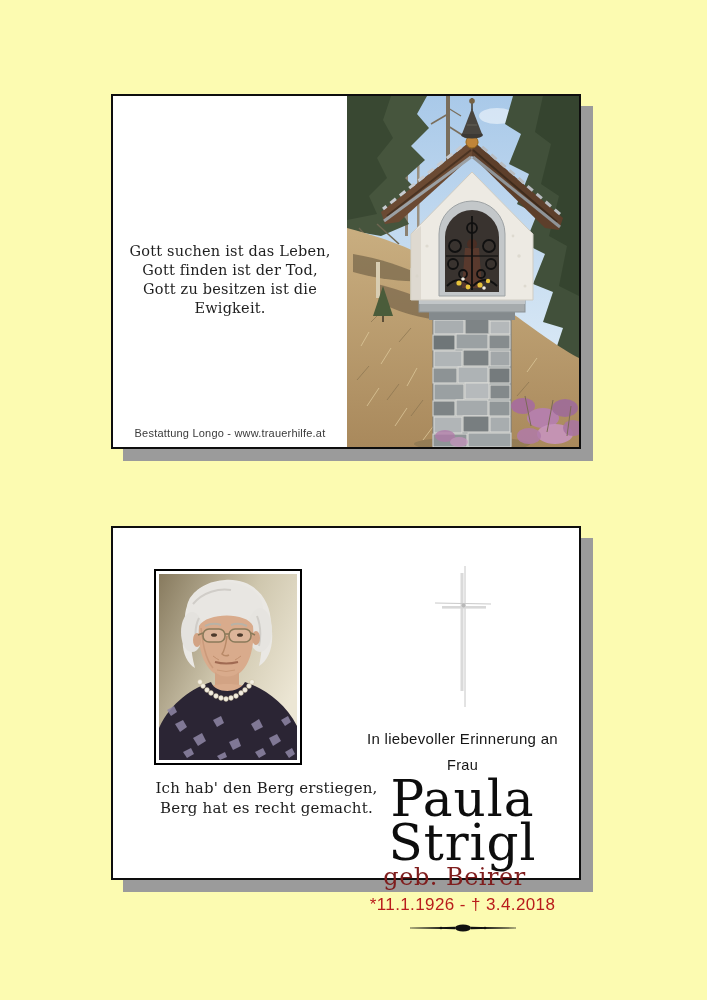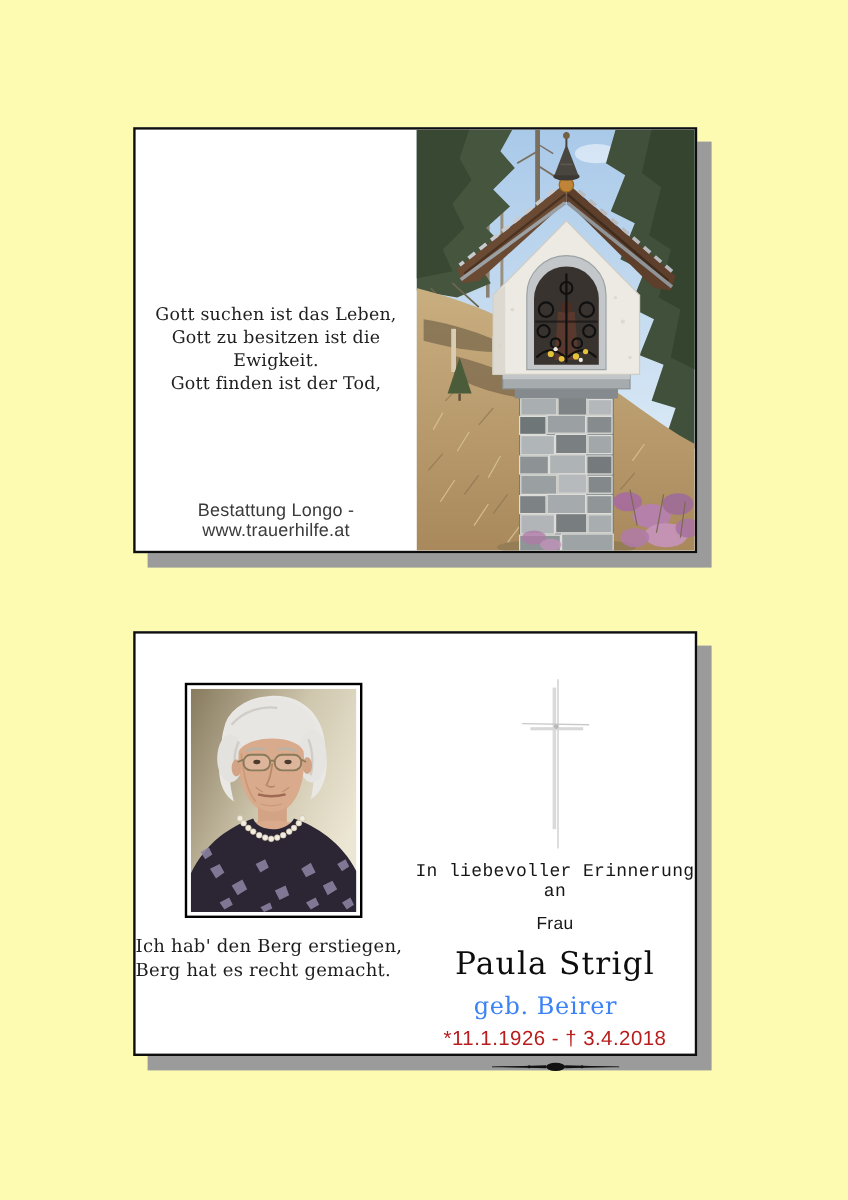--- a/index.html
+++ b/index.html
@@ -7,86 +7,86 @@
     width:707px;height:1000px;position:relative;
     background:#FCFBB1;
     font-family:"DejaVu Serif", serif;
     overflow:hidden;
   }
   .card{
     position:absolute;left:111px;width:466px;background:#ffffff;
     border:2px solid #0e0e0e;
     box-shadow:12px 12px 0 0 #9B9B9B;
   }
-  #card-front{top:106px;height:351px;display:flex;}
+  #card-front{top:94px;height:351px;display:flex;}
   #card-back{top:526px;height:350px;display:flex;}
   .half{position:relative;flex:0 0 auto;}
   .front-left{width:234px;height:351px;}
   .front-right{width:232px;height:351px;overflow:hidden;}
   .back-left{width:233px;height:350px;}
   .back-right{width:233px;height:350px;}
 
   .quote-block{
     position:absolute;top:146px;left:0;width:100%;
     text-align:center;color:#1f1f1f;
     font-size:14.5px;line-height:19px;letter-spacing:.2px;
   }
   .front-footer{
     position:absolute;bottom:8px;left:0;width:100%;
-    text-align:center;color:#3a3a3a;font-size:15px;
+    text-align:center;color:#3a3a3a;font-size:11px;
     font-family:"Liberation Sans", sans-serif;letter-spacing:.2px;
   }
   .portrait-frame{
     position:absolute;top:41px;left:41px;width:138px;height:186px;
     border:2px solid #000;padding:3px;background:#fff;
   }
   .portrait-frame svg{display:block;}
   .verse-block{
     position:absolute;top:250px;left:0;width:100%;
-    text-align:left;color:#1c1c1c;
-    font-size:15px;line-height:20px;letter-spacing:.2px;
+    text-align:center;color:#1c1c1c;
+    font-size:15px;line-height:20px;letter-spacing:.2px;padding-left:37px;
   }
   .cross-wrap{
     position:absolute;top:35px;left:0;width:100%;height:146px;
     display:flex;justify-content:center;
   }
   .memorial-text{
     position:absolute;top:190px;left:0;width:100%;text-align:center;color:#161616;
   }
   .intro-line{
-    font-family:Liberation Mono, monospace;
-    font-size:15px;letter-spacing:.3px;margin:0 0 10px 0;
+    font-family:Liberation Sans, sans-serif;
+    font-size:15px;letter-spacing:.3px;margin:12px 0 10px 0;
   }
   .salutation-line{
     font-family:"Liberation Sans", sans-serif;
     font-size:14.5px;letter-spacing:.3px;margin:0 0 4px 0;
   }
   .name-line{
-    font-size:26px;line-height:44px;letter-spacing:1px;margin:0;
+    font-size:50px;line-height:44px;letter-spacing:1px;margin:0;
     color:#0d0d0d;
   }
   .maiden-line{
-    font-size:20px;line-height:24px;letter-spacing:.5px;margin:0 16px 6px 0;
-    color:#3b82f6;
+    font-size:24px;line-height:24px;letter-spacing:.5px;margin:0 16px 6px 0;
+    color:#7f1d1d;
   }
   .dates-line{
     font-family:"Liberation Sans", sans-serif;
     font-size:17px;letter-spacing:.4px;margin:0 0 6px 0;color:#b91c1c;
   }
   .flourish-wrap{display:flex;justify-content:center;}
 </style>
 </head>
 <body>
 
 <div class="card" id="card-front">
   <div class="half front-left">
     <div class="quote-block">
       <div>Gott suchen ist das Leben,</div>
+      <div>Gott finden ist der Tod,</div>
       <div>Gott zu besitzen ist die Ewigkeit.</div>
-      <div>Gott finden ist der Tod,</div>
     </div>
     <div class="front-footer">Bestattung Longo - www.trauerhilfe.at</div>
   </div>
 
   <div class="half front-right">
     <svg width="232" height="351" viewBox="0 0 232 351" xmlns="http://www.w3.org/2000/svg">
       <defs>
         <linearGradient id="sky" x1="0" y1="0" x2="0" y2="1">
           <stop offset="0" stop-color="#a9c9e9"></stop>
             <stop offset="1" stop-color="#e0edf7"></stop>

